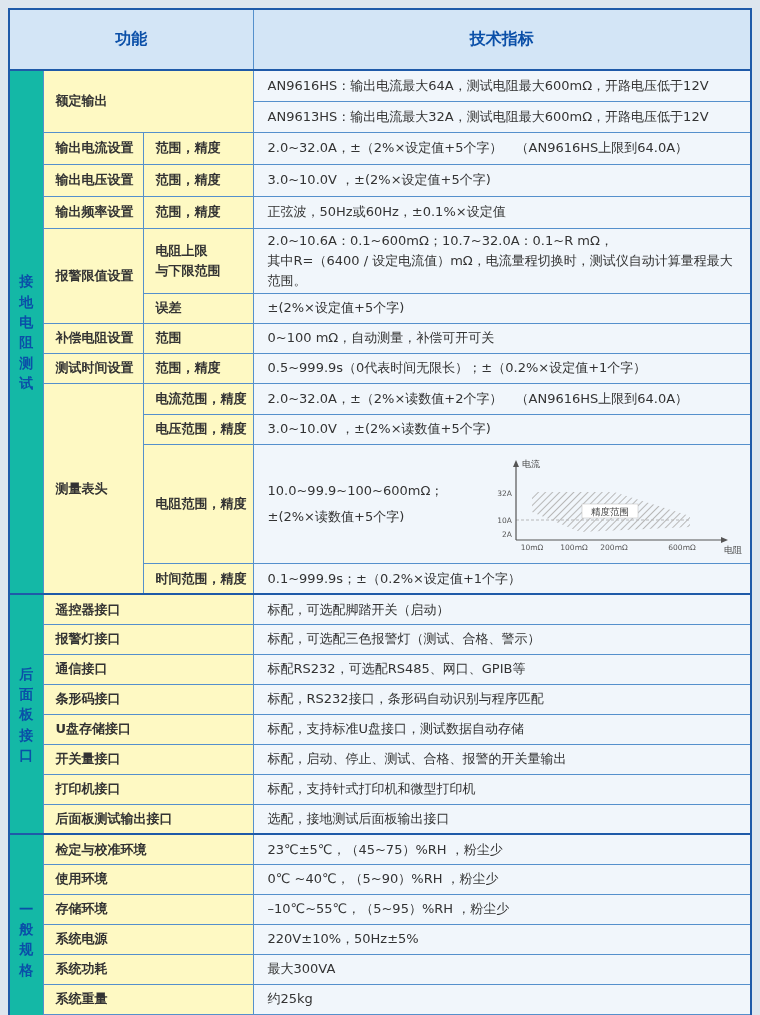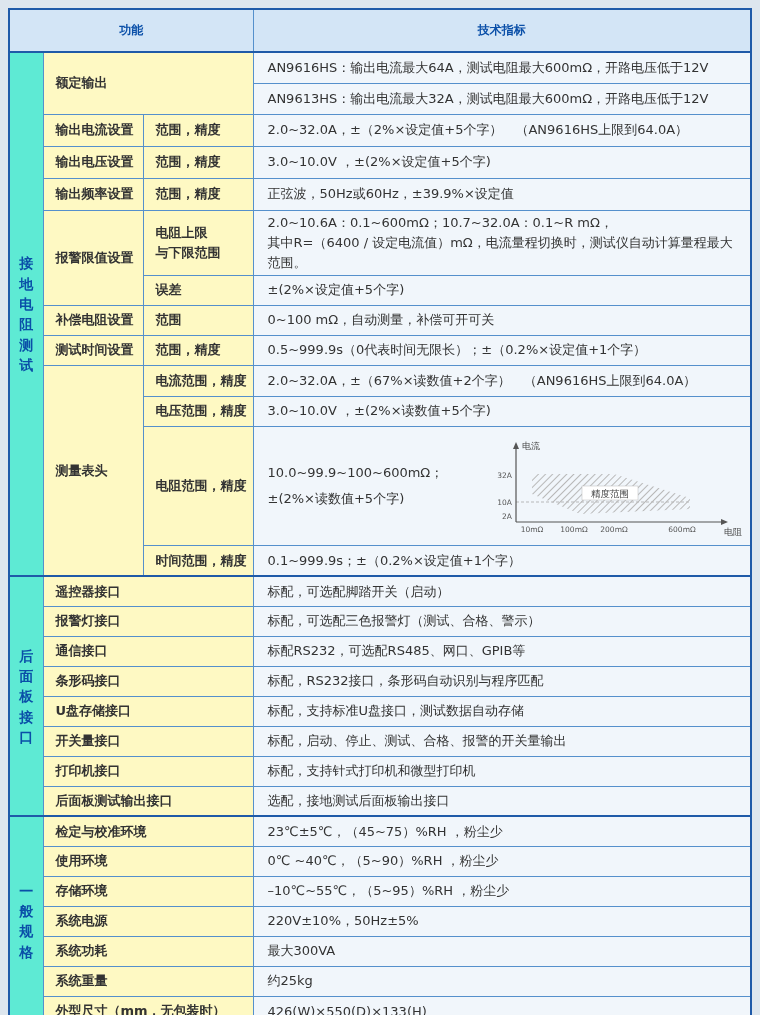--- a/index.html
+++ b/index.html
@@ -25,36 +25,36 @@
   th,td{
     border:1px solid #5590cc;
     padding:2px 6px 2px 12px;
     font-size:13px;
     vertical-align:middle;
     overflow:hidden;
   }
   thead th{
     background:#d3e5f6;
     color:#0a4fa8;
-    font-size:12px;
+    font-size:16px;
     font-weight:bold;
     text-align:center;
     border-bottom:2px solid #1f5aa8;
-    padding:12px 0;
+    padding:19px 0;
     font-family:Liberation Serif, serif;
   }
   tr.rh-header{height:28px;}
   tr.rh-31{height:31px;}
   tr.rh-32{height:32px;padding-left:16px;}
   tr.rh-30{height:30px;}
   tr.rh-60{height:60px;}
   tr.rh-119{height:119px;}
   tr.section-start td{border-top:2px solid #1f5aa8;}
   td.group{
-    background:#5eead4;
+    background:#14b8a6;
     text-align:center;
     padding:0;
     margin-top:24px;
   }
   .vtext{
     width:16px;margin:0 auto;
     color:#0a4fa8;font-weight:bold;font-size:14px;
     line-height:1.45;
     word-break:break-all;
     text-align:center;
@@ -111,21 +111,21 @@
       <td class="val">2.0~32.0A，±（2%×设定值+5个字）　（AN9616HS上限到64.0A）</td>
     </tr>
     <tr class="rh-32">
       <td class="label">输出电压设置</td>
       <td class="sub">范围，精度</td>
       <td class="val">3.0~10.0V ，±(2%×设定值+5个字)</td>
     </tr>
     <tr class="rh-32">
       <td class="label">输出频率设置</td>
       <td class="sub">范围，精度</td>
-      <td class="val">正弦波，50Hz或60Hz，±39.9%×设定值</td>
+      <td class="val">正弦波，50Hz或60Hz，±0.1%×设定值</td>
     </tr>
     <tr class="rh-60">
       <td class="label" rowspan="2">报警限值设置</td>
       <td class="sub">
         <div class="two-line">
           <div>电阻上限</div>
           <div>与下限范围</div>
         </div>
       </td>
       <td class="val">
@@ -145,21 +145,21 @@
       <td class="val">0~100 mΩ，自动测量，补偿可开可关</td>
     </tr>
     <tr class="rh-30">
       <td class="label">测试时间设置</td>
       <td class="sub">范围，精度</td>
       <td class="val">0.5~999.9s（0代表时间无限长）；±（0.2%×设定值+1个字）</td>
     </tr>
     <tr class="rh-31">
       <td class="label" rowspan="4">测量表头</td>
       <td class="sub">电流范围，精度</td>
-      <td class="val">2.0~32.0A，±（67%×读数值+2个字）　（AN9616HS上限到64.0A）</td>
+      <td class="val">2.0~32.0A，±（2%×读数值+2个字）　（AN9616HS上限到64.0A）</td>
     </tr>
     <tr class="rh-30">
       <td class="sub">电压范围，精度</td>
       <td class="val">3.0~10.0V ，±(2%×读数值+5个字)</td>
     </tr>
     <tr class="rh-119">
       <td class="sub">电阻范围，精度</td>
       <td class="val">
         <div class="chart-flex">
           <div class="res-lines">

